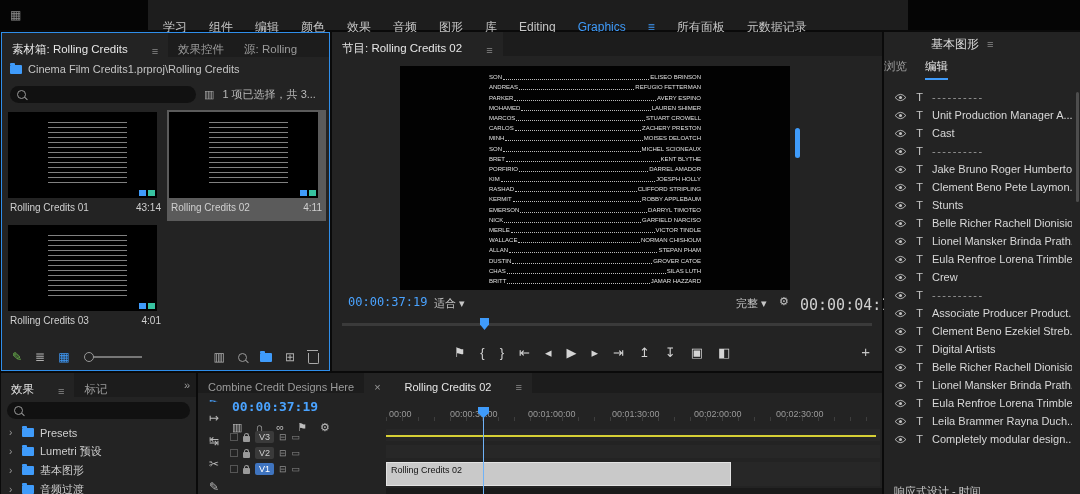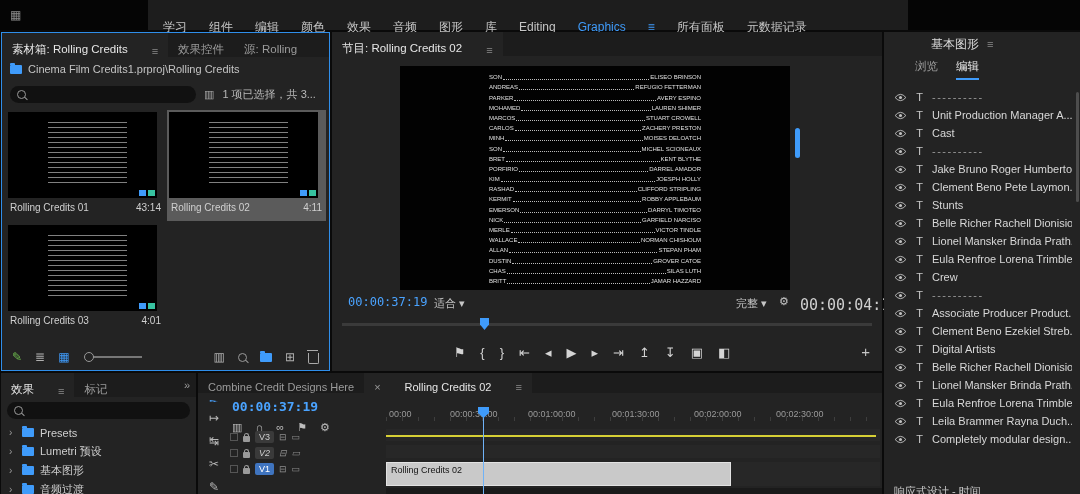--- a/index.html
+++ b/index.html
@@ -71,21 +71,21 @@
   .pmwrench{position:absolute;left:447px;top:3px;}
   .pmdur{position:absolute;left:468px;top:4px;color:#cfcfcf;font-size:15px;}
   .scrub{position:absolute;left:10px;right:10px;top:291px;height:3px;background:#3a3a3a;}
   .scrubhead{position:absolute;left:138px;top:-5px;width:9px;height:12px;background:#3f9bfa;clip-path:polygon(0 0,100% 0,100% 55%,50% 100%,0 55%);}
   .transport{position:absolute;left:0;right:30px;bottom:6px;height:26px;display:flex;align-items:center;justify-content:center;gap:15px;color:#d4d4d4;font-size:13px;}
   .addbtn{position:absolute;right:12px;bottom:11px;color:#c6c6c6;font-size:15px;}
 
   
   .graphics{left:884px;top:32px;width:196px;height:462px;}
   .eghead{height:24px;display:flex;align-items:center;gap:8px;padding:0 10px;font-size:12px;color:#dcdcdc;margin-left:37px;}
-  .egtabs{height:24px;display:flex;gap:18px;padding:0 31px;font-size:11.5px;color:#9b9b9b;align-items:flex-end;}
+  .egtabs{height:24px;display:flex;gap:18px;padding:0 0;font-size:11.5px;color:#9b9b9b;align-items:flex-end;}
   .egtab{padding-bottom:4px;border-bottom:2px solid transparent;}
   .egtab.active{color:#ececec;border-bottom-color:#3f9bfa;}
   .eglist{position:absolute;top:56px;left:0;right:0;height:362px;overflow:hidden;}
   .egrow{height:18px;display:flex;align-items:center;gap:7px;padding:0 8px 0 10px;}
   .ticon{width:11px;font-size:11px;color:#c9c9c9;text-align:center;flex:none;}
   .eglabel{font-size:11px;color:#d8d8d8;white-space:nowrap;overflow:hidden;flex:1;}
   .egrow.dash .eglabel{color:#9a9a9a;letter-spacing:1.5px;}
   .egscroll{position:absolute;right:1px;top:60px;width:3px;height:110px;background:#4d4d4d;border-radius:2px;}
   .egfoot{position:absolute;left:10px;top:452px;font-size:11px;color:#c9c9c9;white-space:nowrap;}
 
@@ -98,21 +98,21 @@
 
   
   .timeline{left:198px;top:373px;width:684px;height:121px;}
   .timeline .tabrow{height:20px;font-size:11px;}
   .tlclose{color:#9a9a9a;}
   .tl-time{position:absolute;left:34px;top:26px;color:#4aa3ff;font-size:13px;font-weight:bold;}
   .tools{position:absolute;left:3px;top:24px;width:26px;bottom:0;display:flex;flex-direction:column;align-items:center;gap:9px;padding-top:3px;color:#b9b9b9;font-size:12px;}
   .tlicons{position:absolute;left:34px;top:48px;display:flex;gap:13px;color:#bdbdbd;font-size:11px;}
   .theads{position:absolute;left:32px;top:58px;width:154px;}
   .th{position:absolute;left:0;display:flex;align-items:center;gap:5px;font-size:9px;color:#c0c0c0;}
-  .th.v3{top:0;} .th.v2{top:16px;font-style:italic;} .th.v1{top:32px;}
+  .th.v3{top:0;} .th.v2{top:16px;} .th.v1{top:32px;}
   .sync{width:6px;height:6px;border:1px solid #555;flex:none;}
   .tbadge2{min-width:13px;padding:1px 3px;background:#3a3a3a;border-radius:2px;text-align:center;color:#ccc;font-size:9px;}
   .tbadge2.target{background:#3f74bf;color:#fff;}
   .sq{color:#8f8f8f;font-size:9px;}
   .tlcontent{position:absolute;left:188px;top:0;right:0;bottom:0;}
   .ruler{position:absolute;left:0;right:0;top:34px;height:14px;color:#9a9a9a;font-size:9px;background:#232323;}
   .rlabel{position:absolute;top:2px;}
   .ticks{position:absolute;left:0;right:0;bottom:0;height:4px;background:repeating-linear-gradient(to right,#3e3e3e 0 1px,transparent 1px 16px);}
   .trackV3{position:absolute;left:0;right:2px;top:56px;height:12px;background:#272727;}
   .workline{position:absolute;left:0;top:62px;width:490px;height:2px;background:#d6cf35;}

